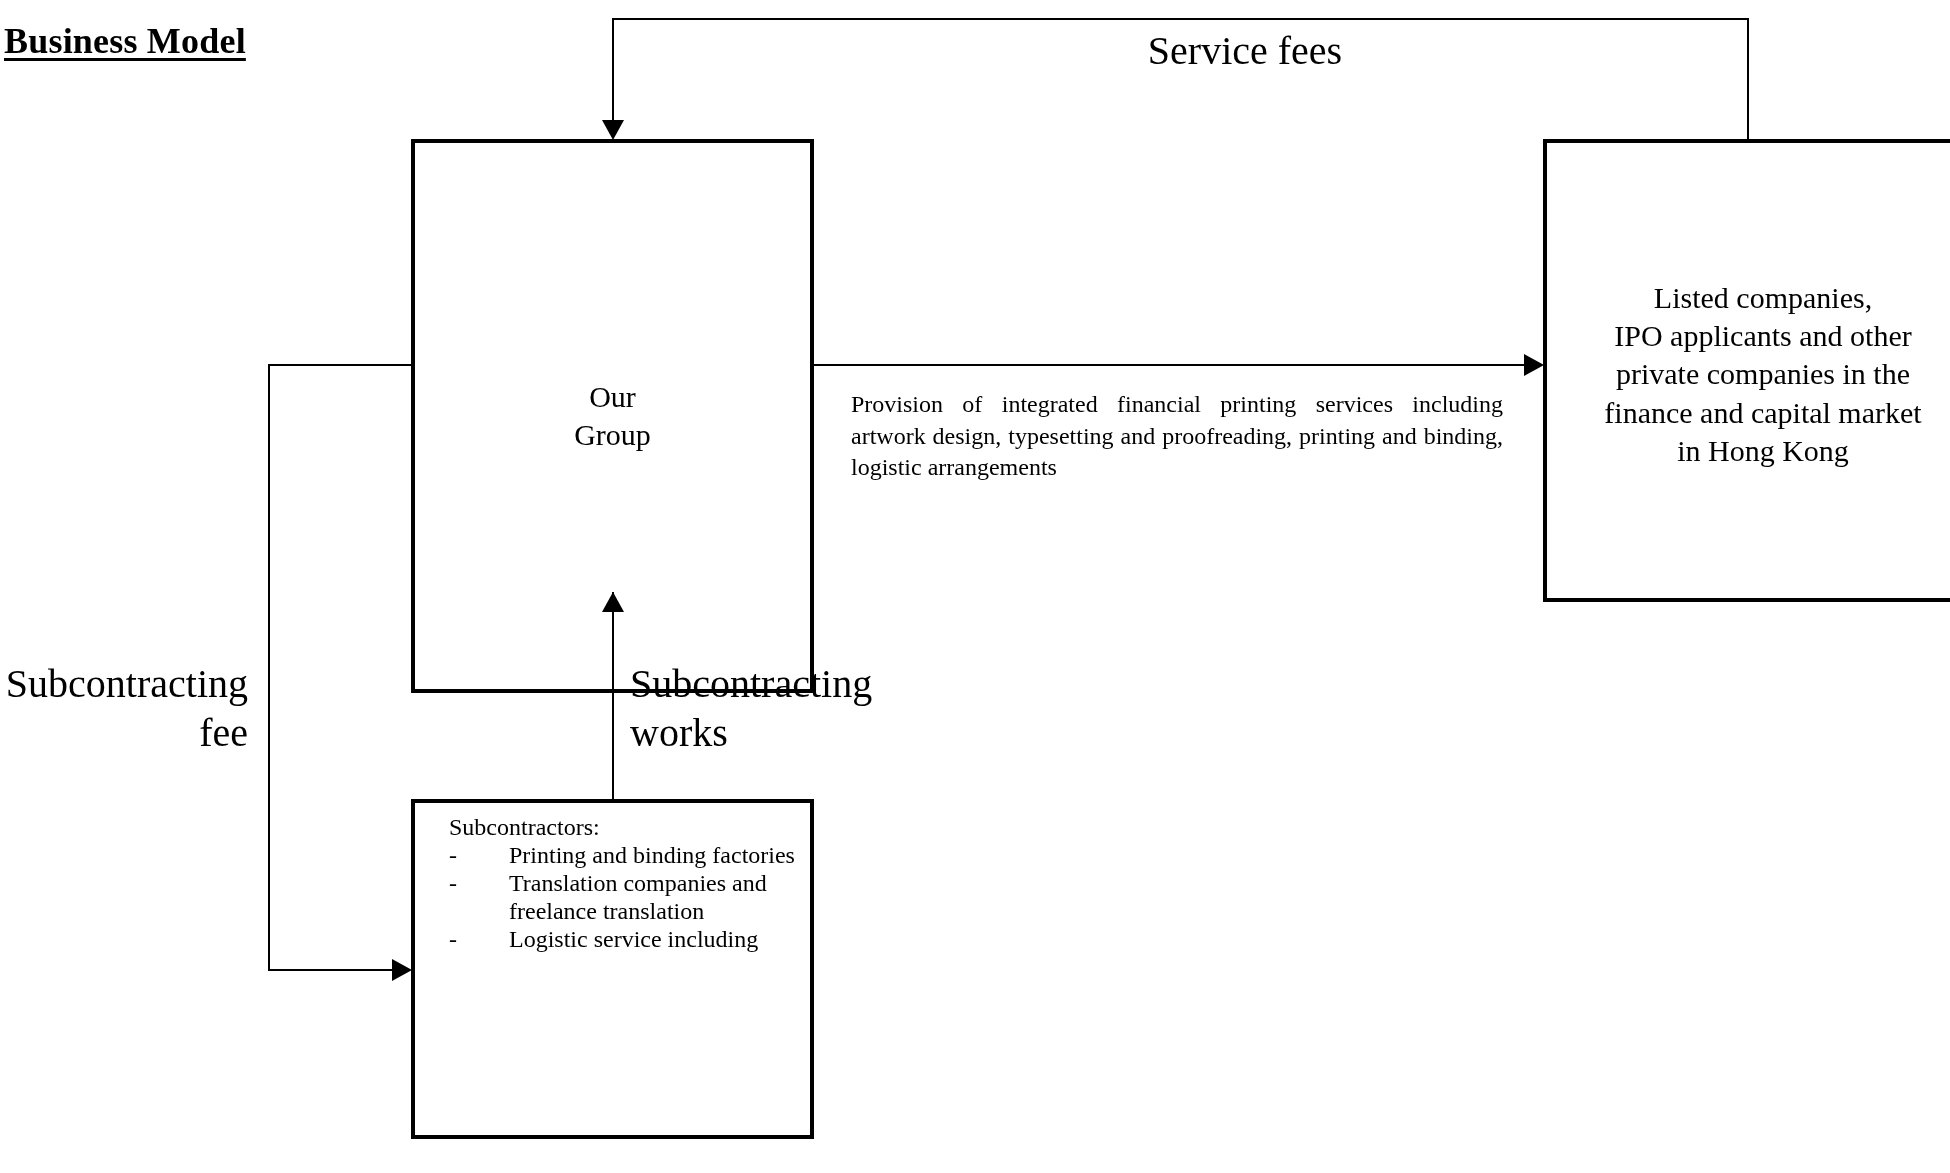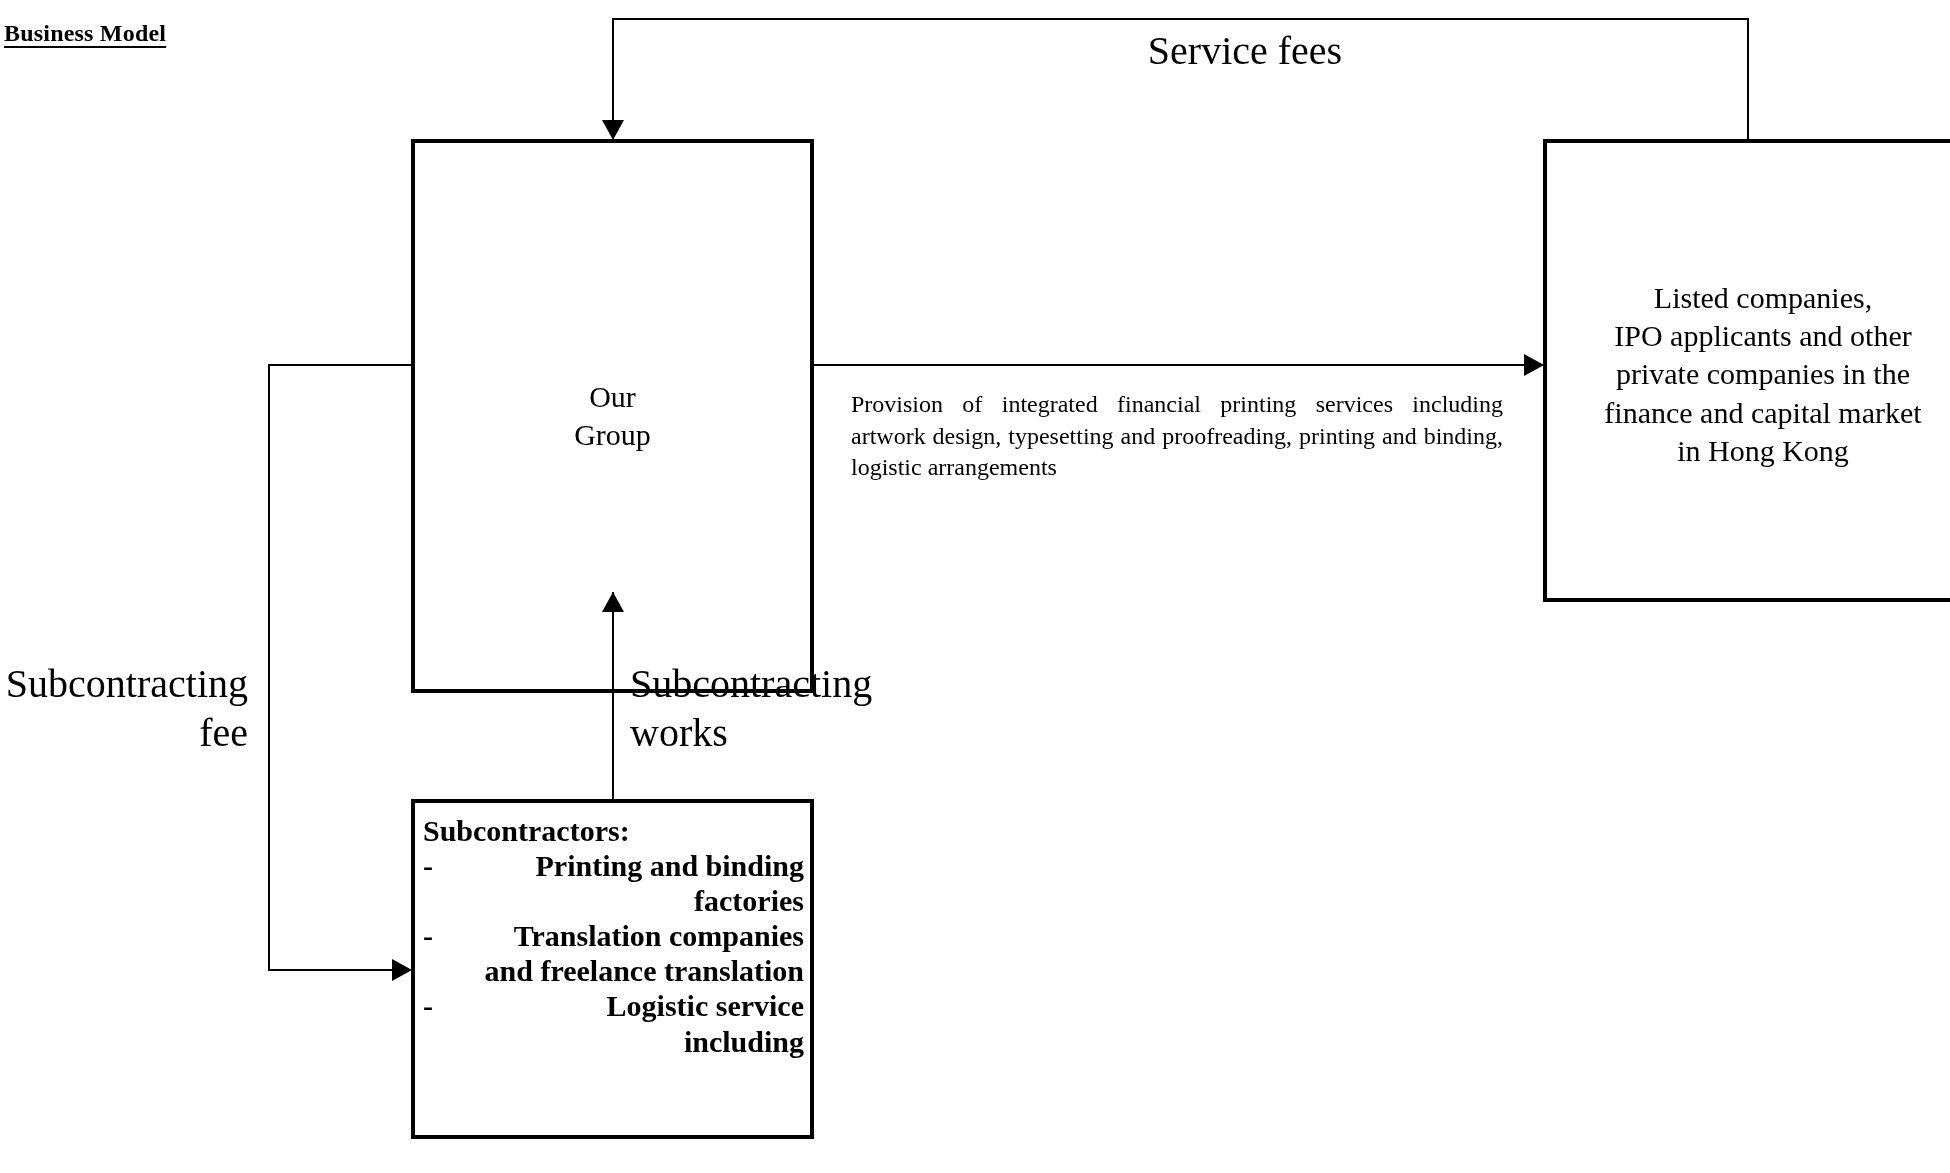--- a/index.html
+++ b/index.html
@@ -15,21 +15,21 @@
     font-family: "Liberation Serif", "DejaVu Serif", serif;
     color: #000000;
     overflow: hidden;
   }
 
   
   #page-title {
     position: absolute;
     left: 4px;
     top: 20px;
-    font-size: 24px;
+    font-size: 36px;
     font-weight: bold;
     text-decoration: underline;
     text-underline-offset: 5px;
     white-space: nowrap;
     letter-spacing: 0.2px;
   }
 
   
   .node-box {
     position: absolute;
@@ -72,37 +72,36 @@
     white-space: pre-line;
   }
   #subcontractors-box {
     left: 411px;
     top: 799px;
     width: 403px;
     height: 340px;
   }
   #subcontractors-inner {
     position: absolute;
-    left: 8px;
+    left: 34px;
     top: 10px;
     right: 6px;
-    font-size: 30px;
+    font-size: 24px;
     line-height: 1.17;
-    font-weight: bold;
   }
   #subcontractors-heading { display: block; }
   .sub-item {
     display: flex;
     align-items: flex-start;
   }
   .sub-dash {
     width: 60px;
     flex: 0 0 60px;
   }
-  .sub-text { flex: 1 1 auto; text-align: right; }
+  .sub-text { flex: 1 1 auto; }
 
   
   .hline {
     position: absolute;
     height: 0;
     border-top: 2px solid #000000;
   }
   .vline {
     position: absolute;
     width: 0;

